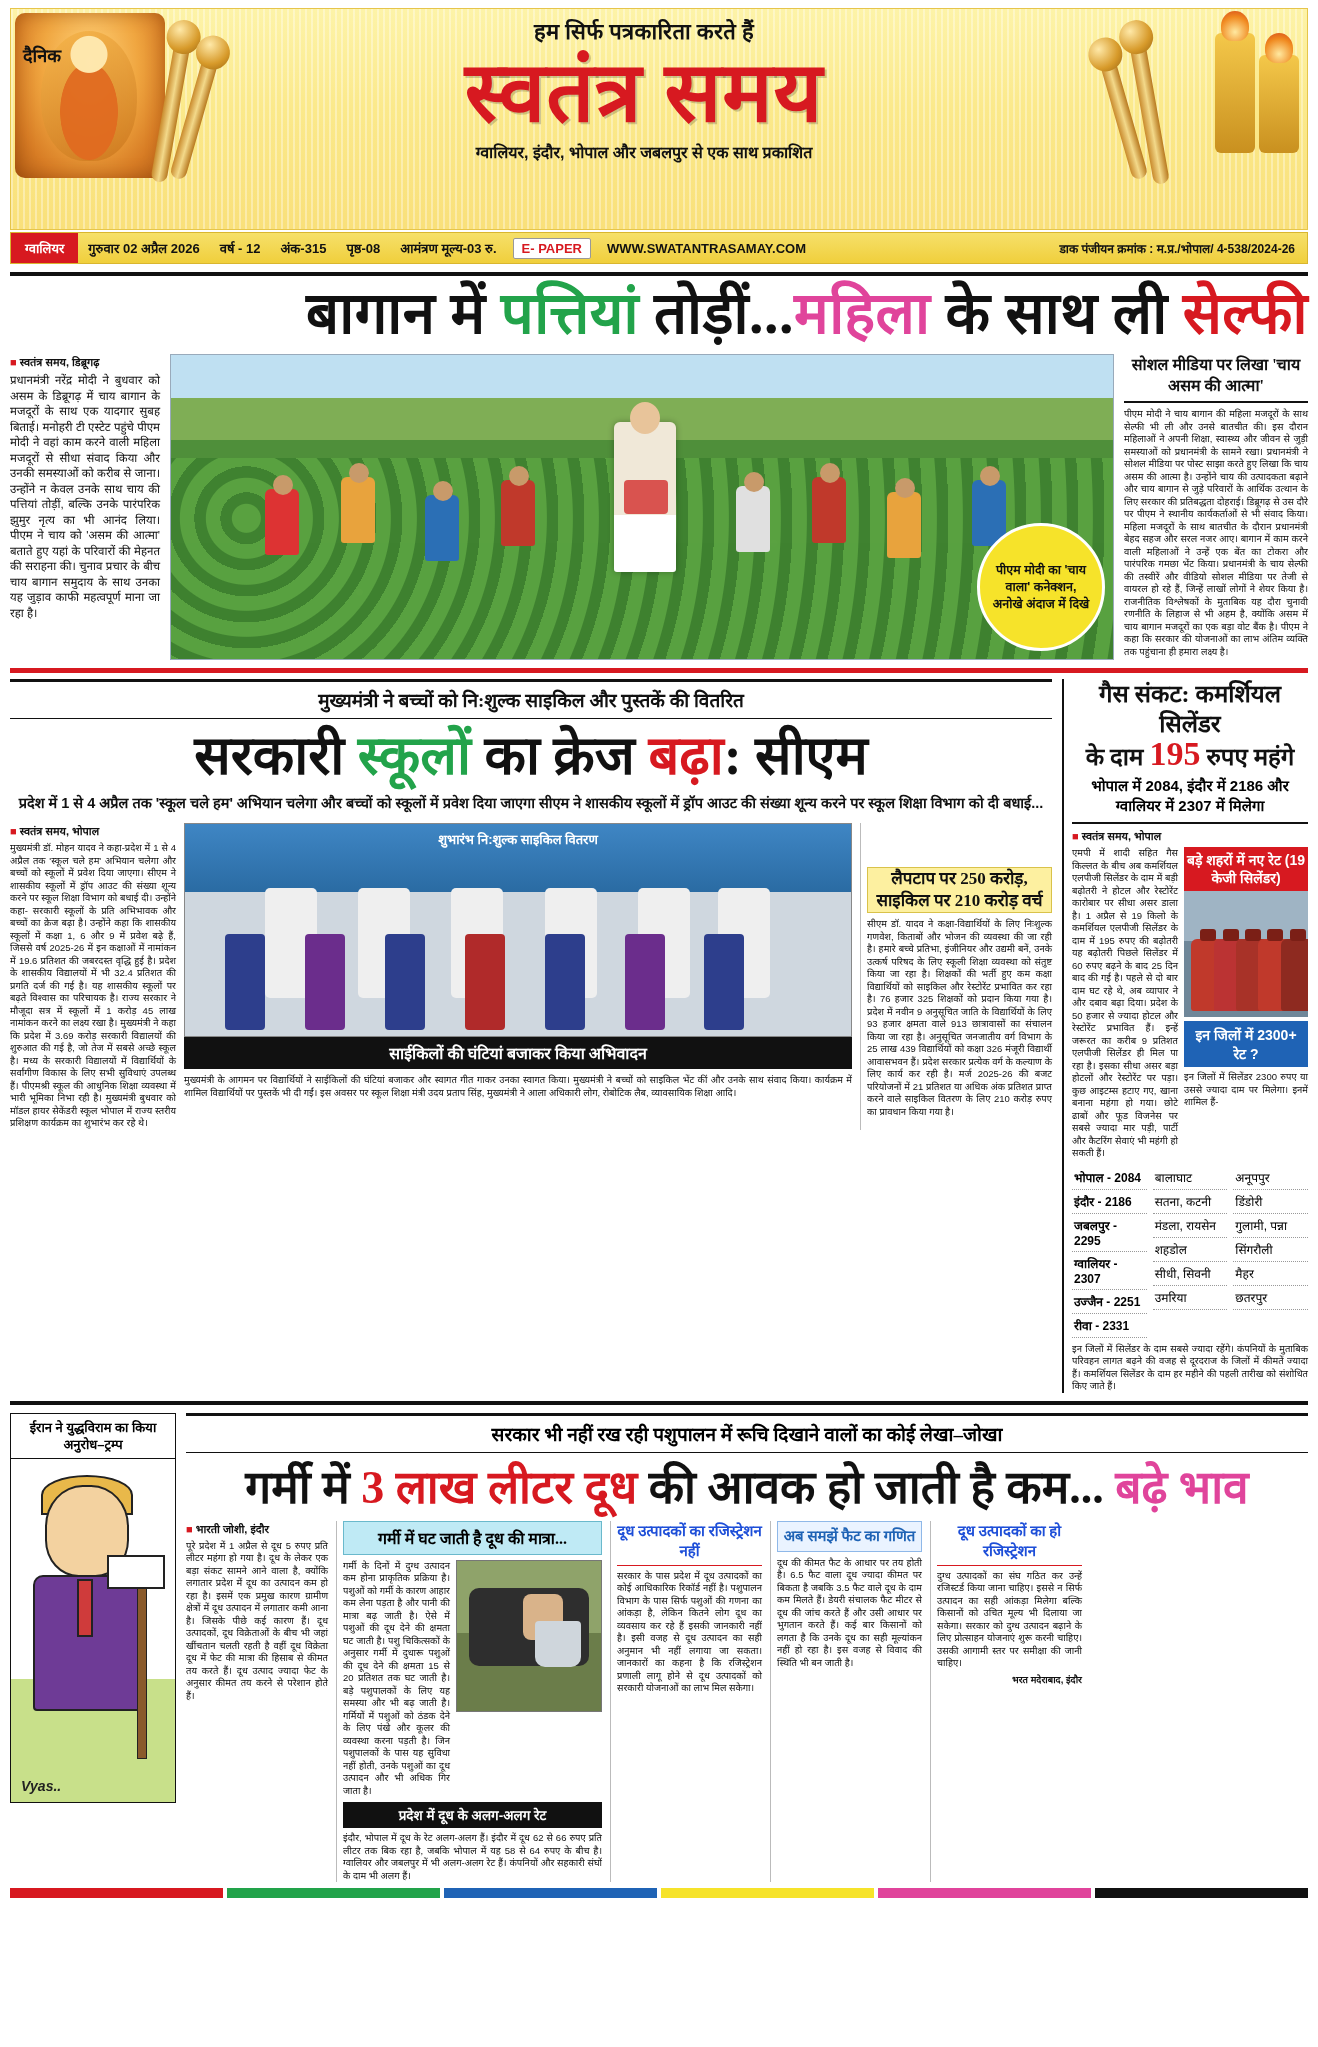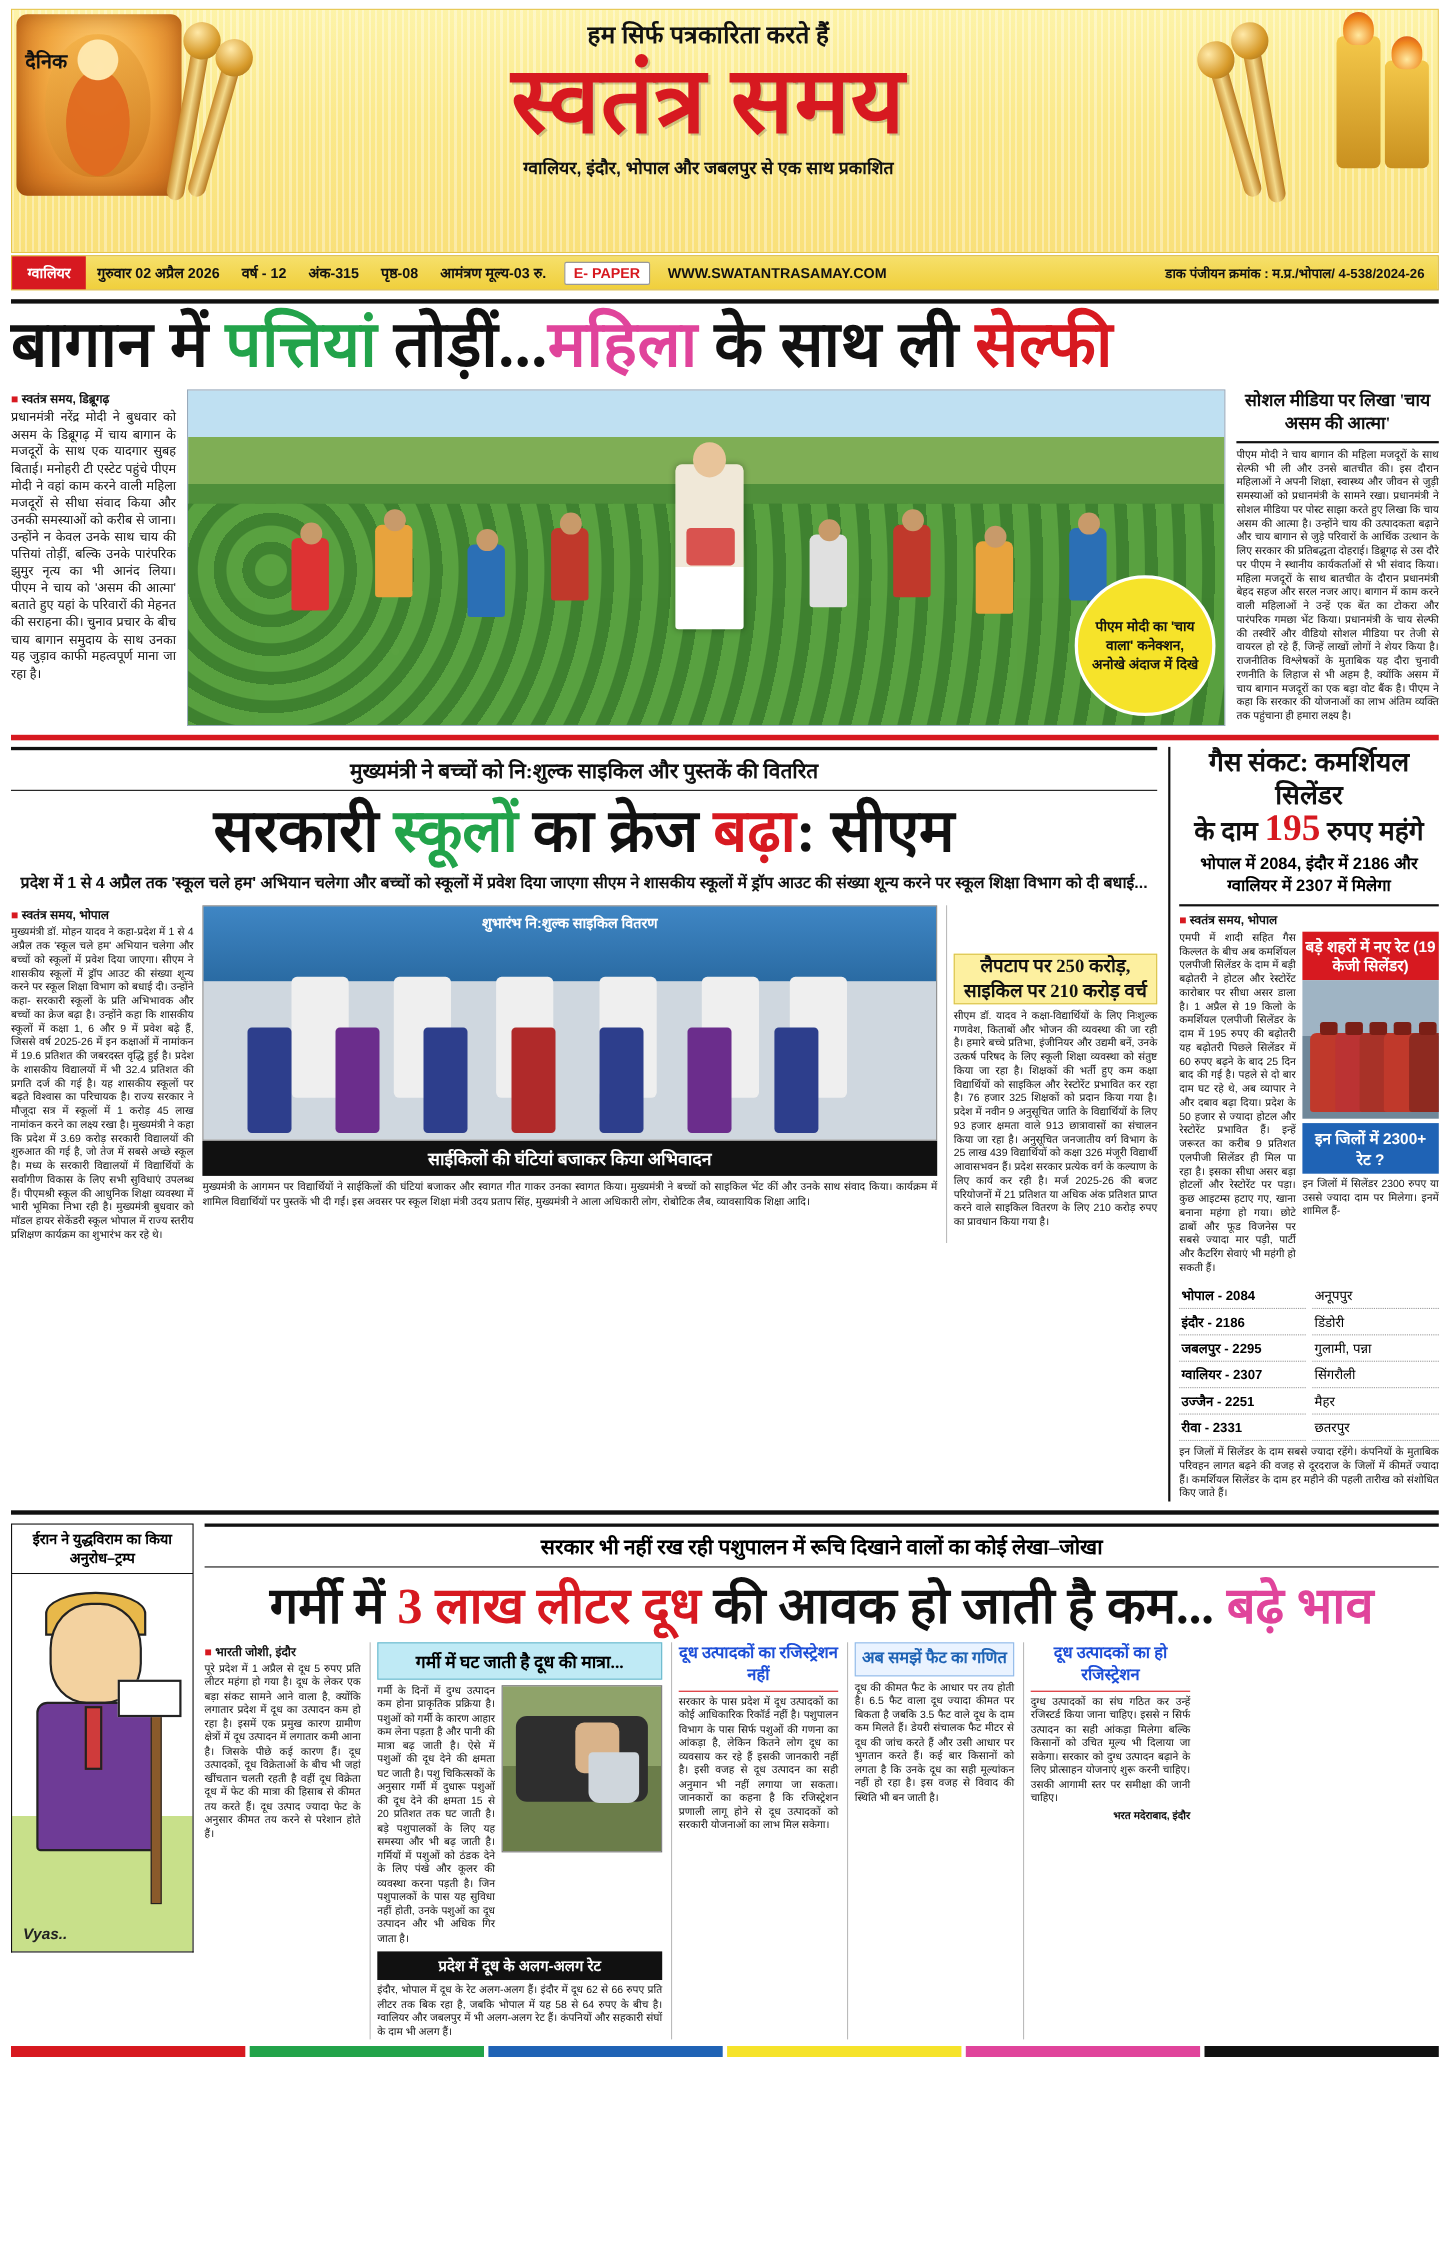--- a/index.html
+++ b/index.html
@@ -99,21 +99,21 @@
   .infobar .epaper { background:#fff; border:1px solid #999; padding:2px 8px; margin:0 6px; border-radius:2px; color:#d71920; }
   .infobar .url { color:#111; }
   .infobar .spacer { flex:1; }
   .infobar .reg { padding-right:12px; font-size:12px; }
 
   
   .rule { height:4px; background:#111; margin:8px 0 6px 0; }
   .rule.red { background:#d71920; height:5px; }
   .rule.thin { height:2px; }
   .lead-headline {
-    text-align:left;
+    text-align:right;
     font-family:"Liberation Serif", serif;
     font-weight:bold;
     font-size:58px; line-height:64px;
     letter-spacing:.5px;
   }
   .c-black{color:#111;} .c-green{color:#22a34a;} .c-pink{color:#e0449b;} .c-red{color:#d71920;}
 
   
   .lead-row { display:flex; gap:10px; margin-top:8px; }
   .lead-left { width:150px; }
@@ -439,20 +439,28 @@
       <div class="rate-rows" style="margin-top:6px">
         <div class="rate-col b">
           <div><span>भोपाल</span> - <span>2084</span></div>
           <div><span>इंदौर</span> - <span>2186</span></div>
           <div><span>जबलपुर</span> - <span>2295</span></div>
           <div><span>ग्वालियर</span> - <span>2307</span></div>
           <div><span>उज्जैन</span> - <span>2251</span></div>
           <div><span>रीवा</span> - <span>2331</span></div>
         </div>
         <div class="rate-col">
+          <div>बालाघाट</div>
+          <div>सतना, कटनी</div>
+          <div>मंडला, रायसेन</div>
+          <div>शहडोल</div>
+          <div>सीधी, सिवनी</div>
+          <div>उमरिया</div>
+        </div>
+        <div class="rate-col">
           <div>अनूपपुर</div>
           <div>डिंडोरी</div>
           <div>गुलामी, पन्ना</div>
           <div>सिंगरौली</div>
           <div>मैहर</div>
           <div>छतरपुर</div>
         </div>
       </div>
       <div class="tiny-text" style="margin-top:5px">इन जिलों में सिलेंडर के दाम सबसे ज्यादा रहेंगे। कंपनियों के मुताबिक परिवहन लागत बढ़ने की वजह से दूरदराज के जिलों में कीमतें ज्यादा हैं। कमर्शियल सिलेंडर के दाम हर महीने की पहली तारीख को संशोधित किए जाते हैं।</div>
     </div>

